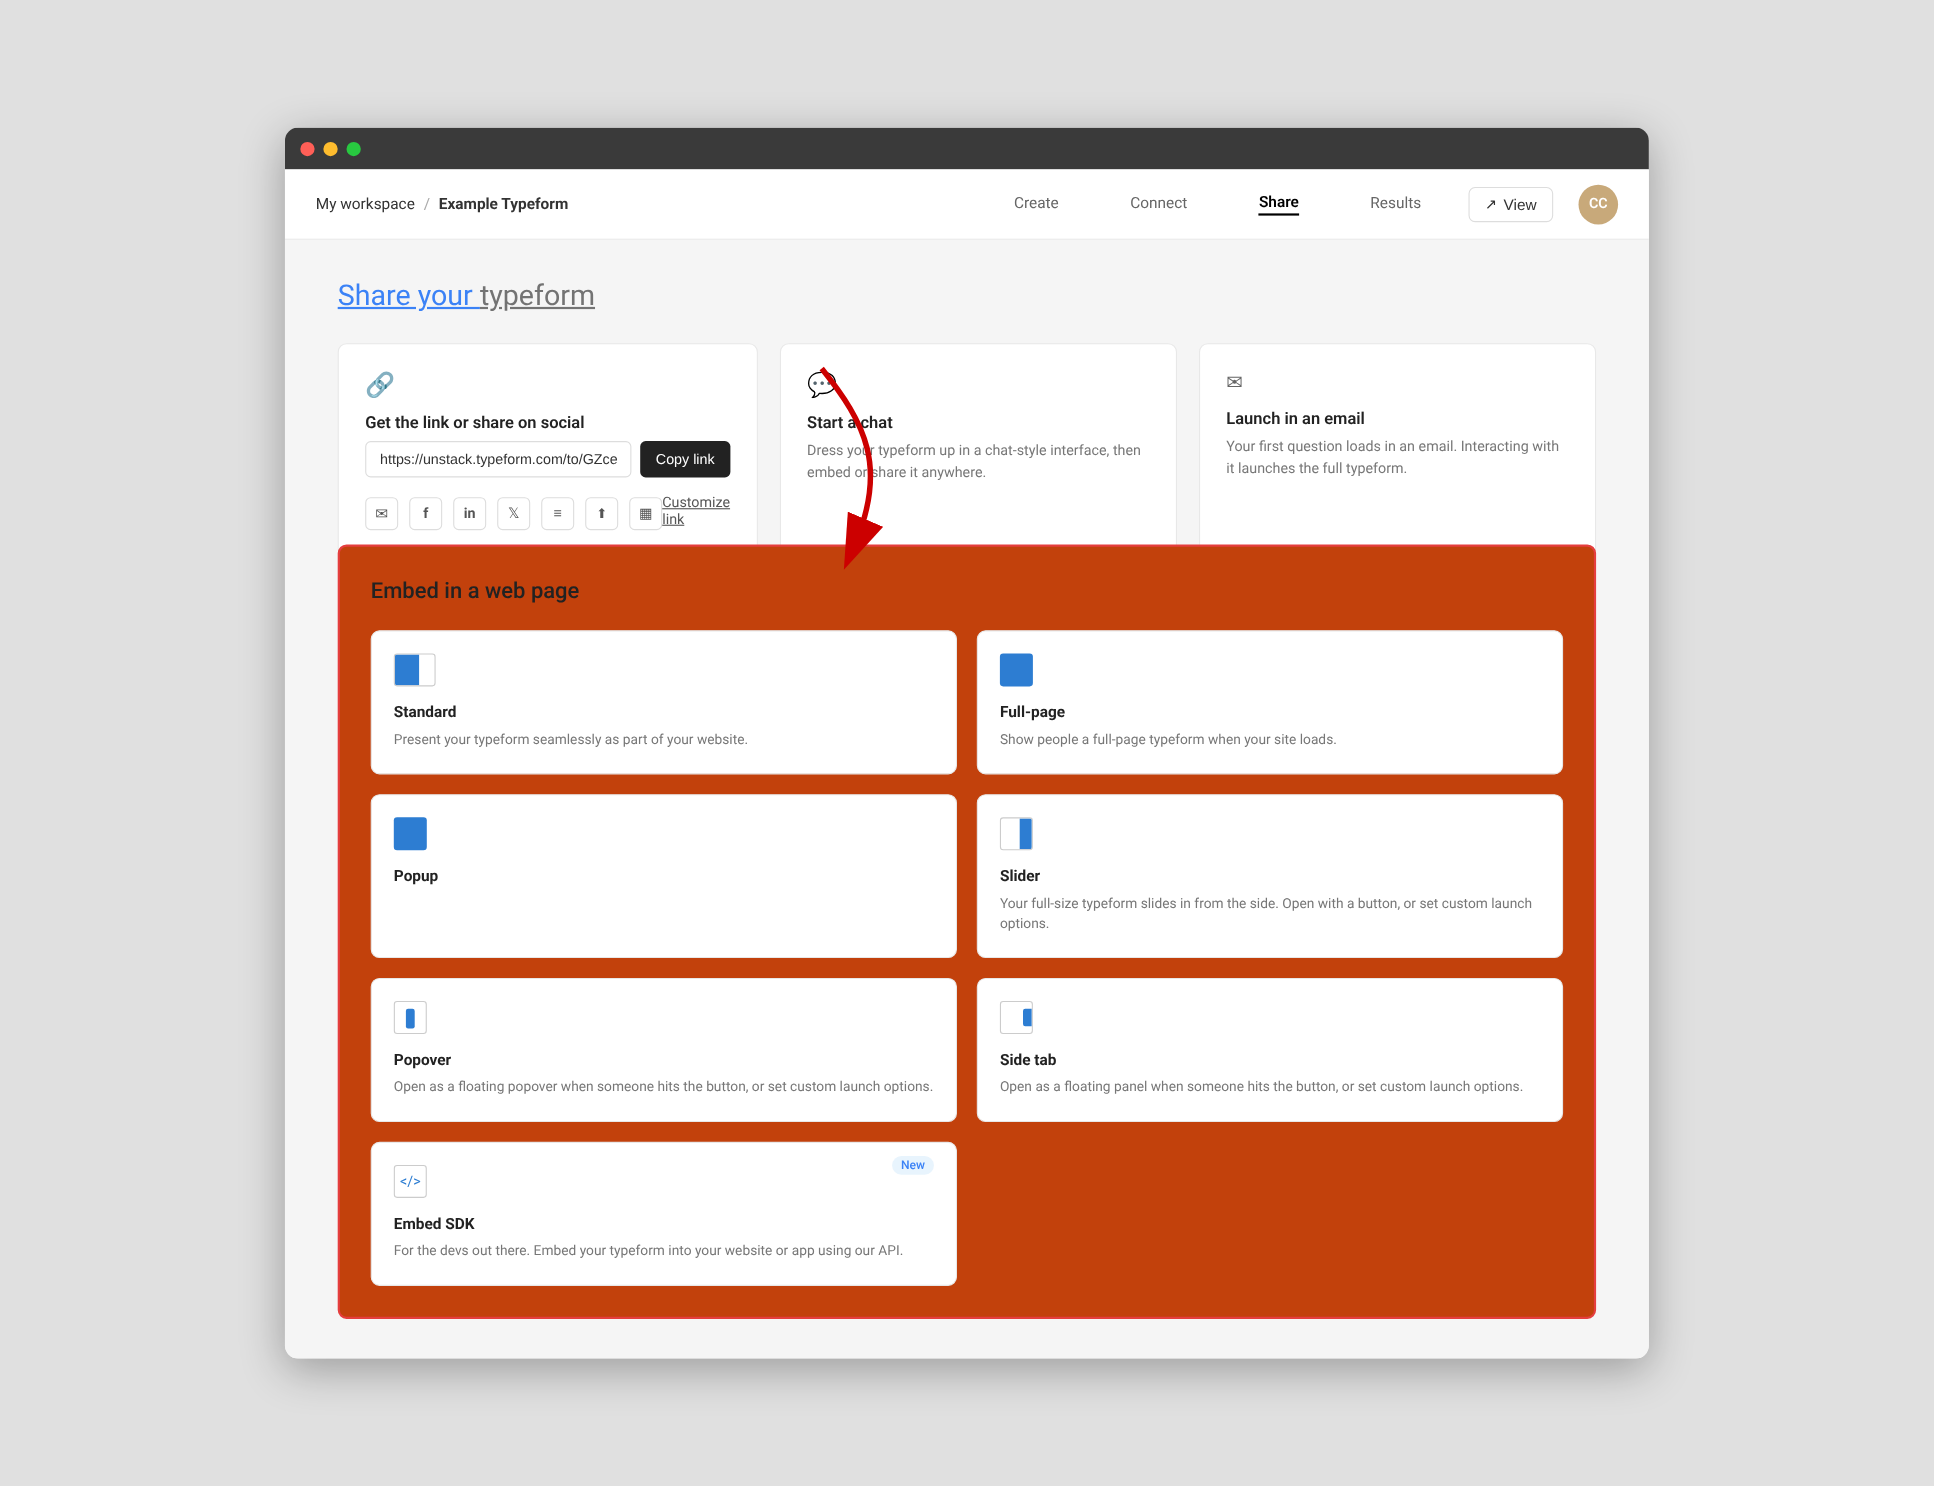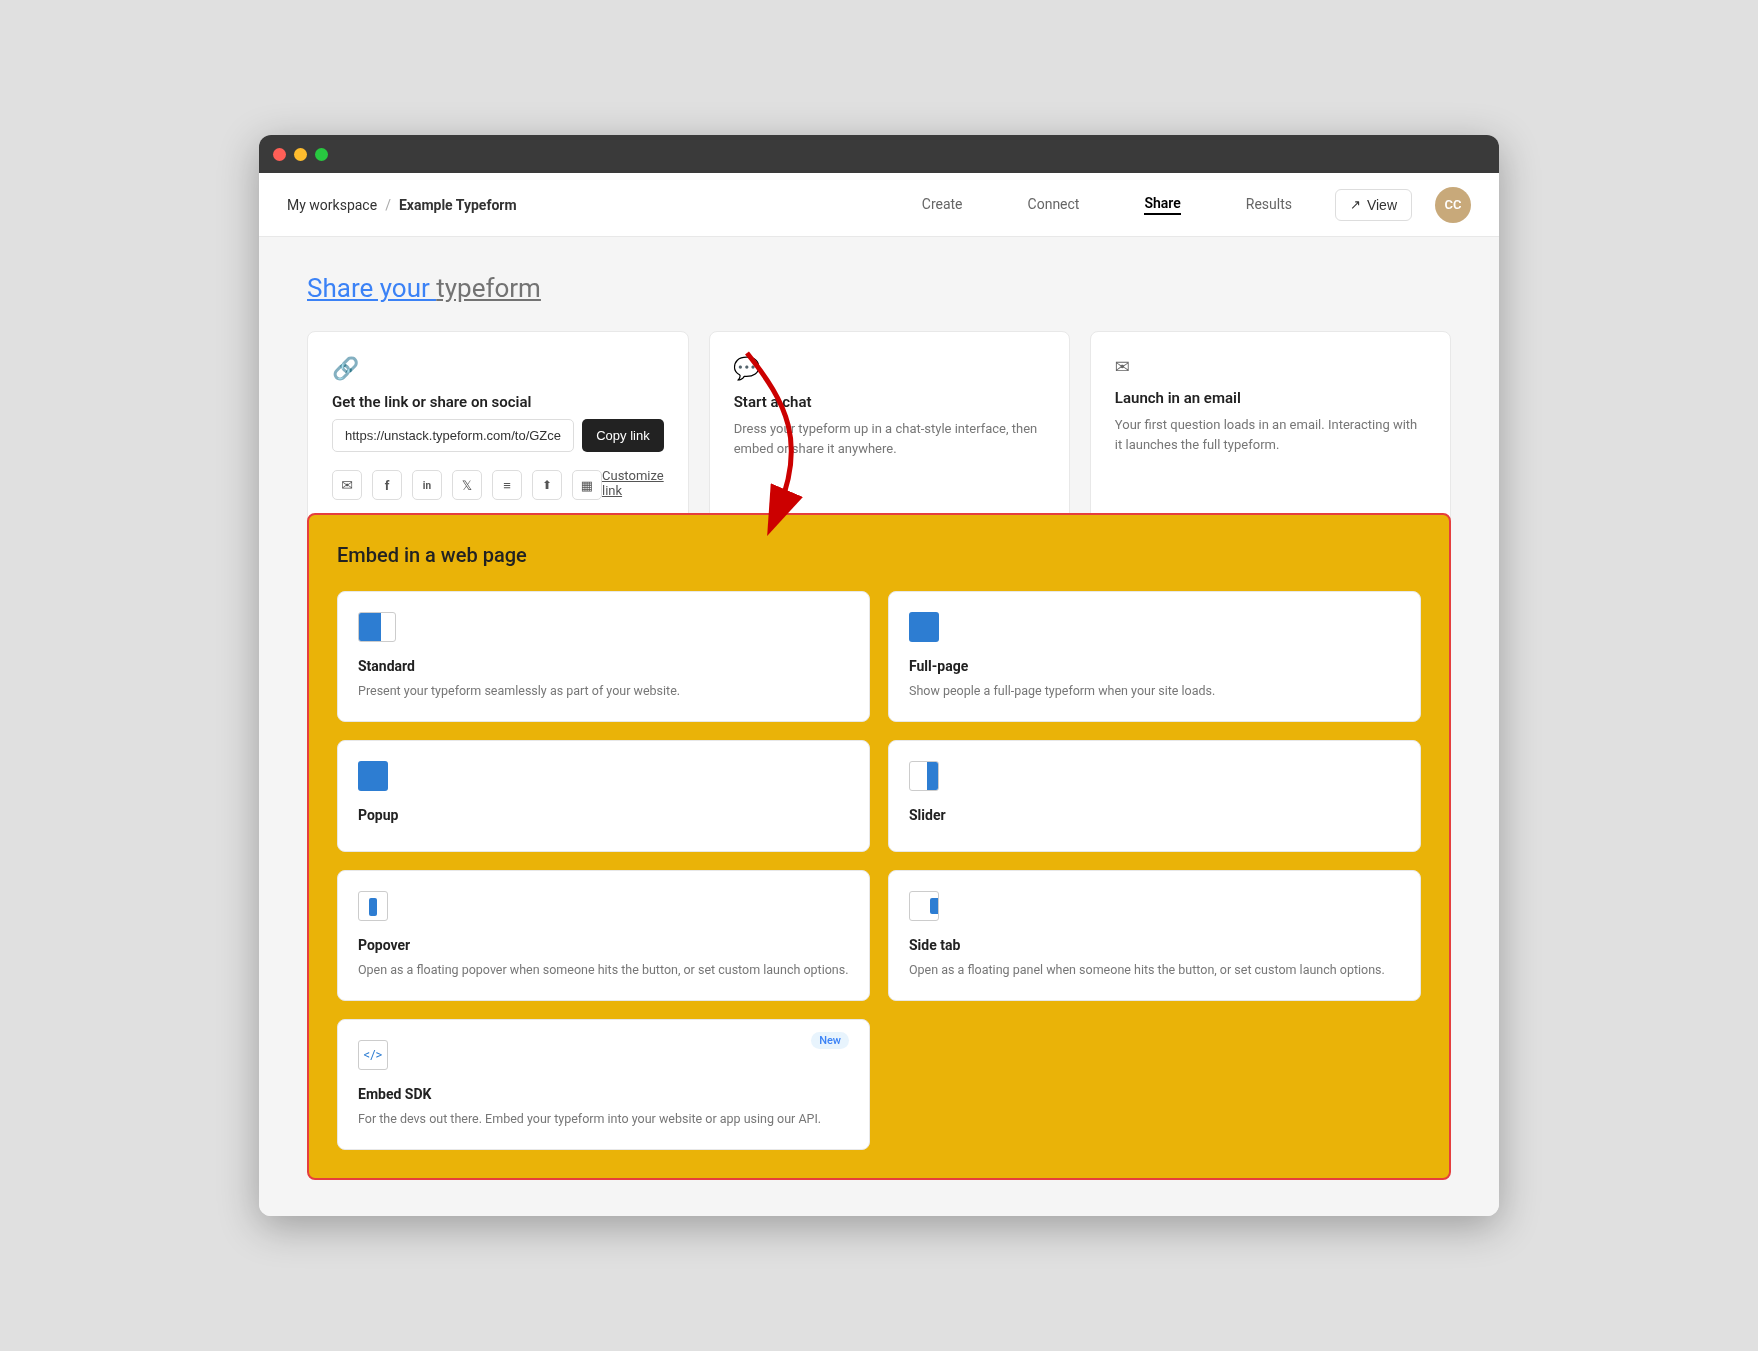--- a/index.html
+++ b/index.html
@@ -180,21 +180,21 @@
       margin-left: auto;
       font-size: 13px;
       color: #555;
       text-decoration: underline;
       cursor: pointer;
     }
     .embed-section {
       border: 2px solid #e53e3e;
       border-radius: 8px;
       padding: 28px;
-      background: #eab308;
+      background: #c2410c;
       position: relative;
     }
     .embed-title {
       font-size: 20px;
       font-weight: 500;
       color: #222;
       margin-bottom: 24px;
     }
     .embed-grid {
       display: grid;
@@ -378,21 +378,21 @@
         <div class="card-icon">🔗</div>
         <div class="card-title">Get the link or share on social</div>
         <div class="link-row">
           <input class="link-input" type="text" value="https://unstack.typeform.com/to/GZce7GG4" style="">
           <button class="copy-link-btn">Copy link</button>
         </div>
         <div style="display:flex; align-items:center; justify-content:space-between;">
           <div class="social-icons-row">
             <div class="social-icon">✉</div>
             <div class="social-icon" style="font-weight:700; font-size:13px;">f</div>
-            <div class="social-icon" style="font-size:10px; font-weight:700;">in</div>
+            <div class="social-icon" style="font-size:13px; font-weight:700;">in</div>
             <div class="social-icon" style="font-size:13px;">𝕏</div>
             <div class="social-icon" style="font-size:13px;">≡</div>
             <div class="social-icon" style="font-size:12px;">⬆</div>
             <div class="social-icon" style="font-size:13px;">▦</div>
           </div>
           <span class="customize-link">Customize link</span>
         </div>
       </div>
 
       <div class="card">
@@ -444,20 +444,21 @@
             <div class="icon-popup"></div>
           </div>
           <div class="embed-card-title">Popup</div>
         </div>
 
         <div class="embed-card">
           <div class="embed-icon">
             <div class="icon-slider"></div>
           </div>
           <div class="embed-card-title">Slider</div>
+          <div class="embed-card-desc">Your full-size typeform slides in from the side. Open with a button, or set custom launch options.</div>
         </div>
 
         <div class="embed-card">
           <div class="embed-icon">
             <div class="icon-popover"></div>
           </div>
           <div class="embed-card-title">Popover</div>
           <div class="embed-card-desc">Open as a floating popover when someone hits the button, or set custom launch options.</div>
         </div>
 

